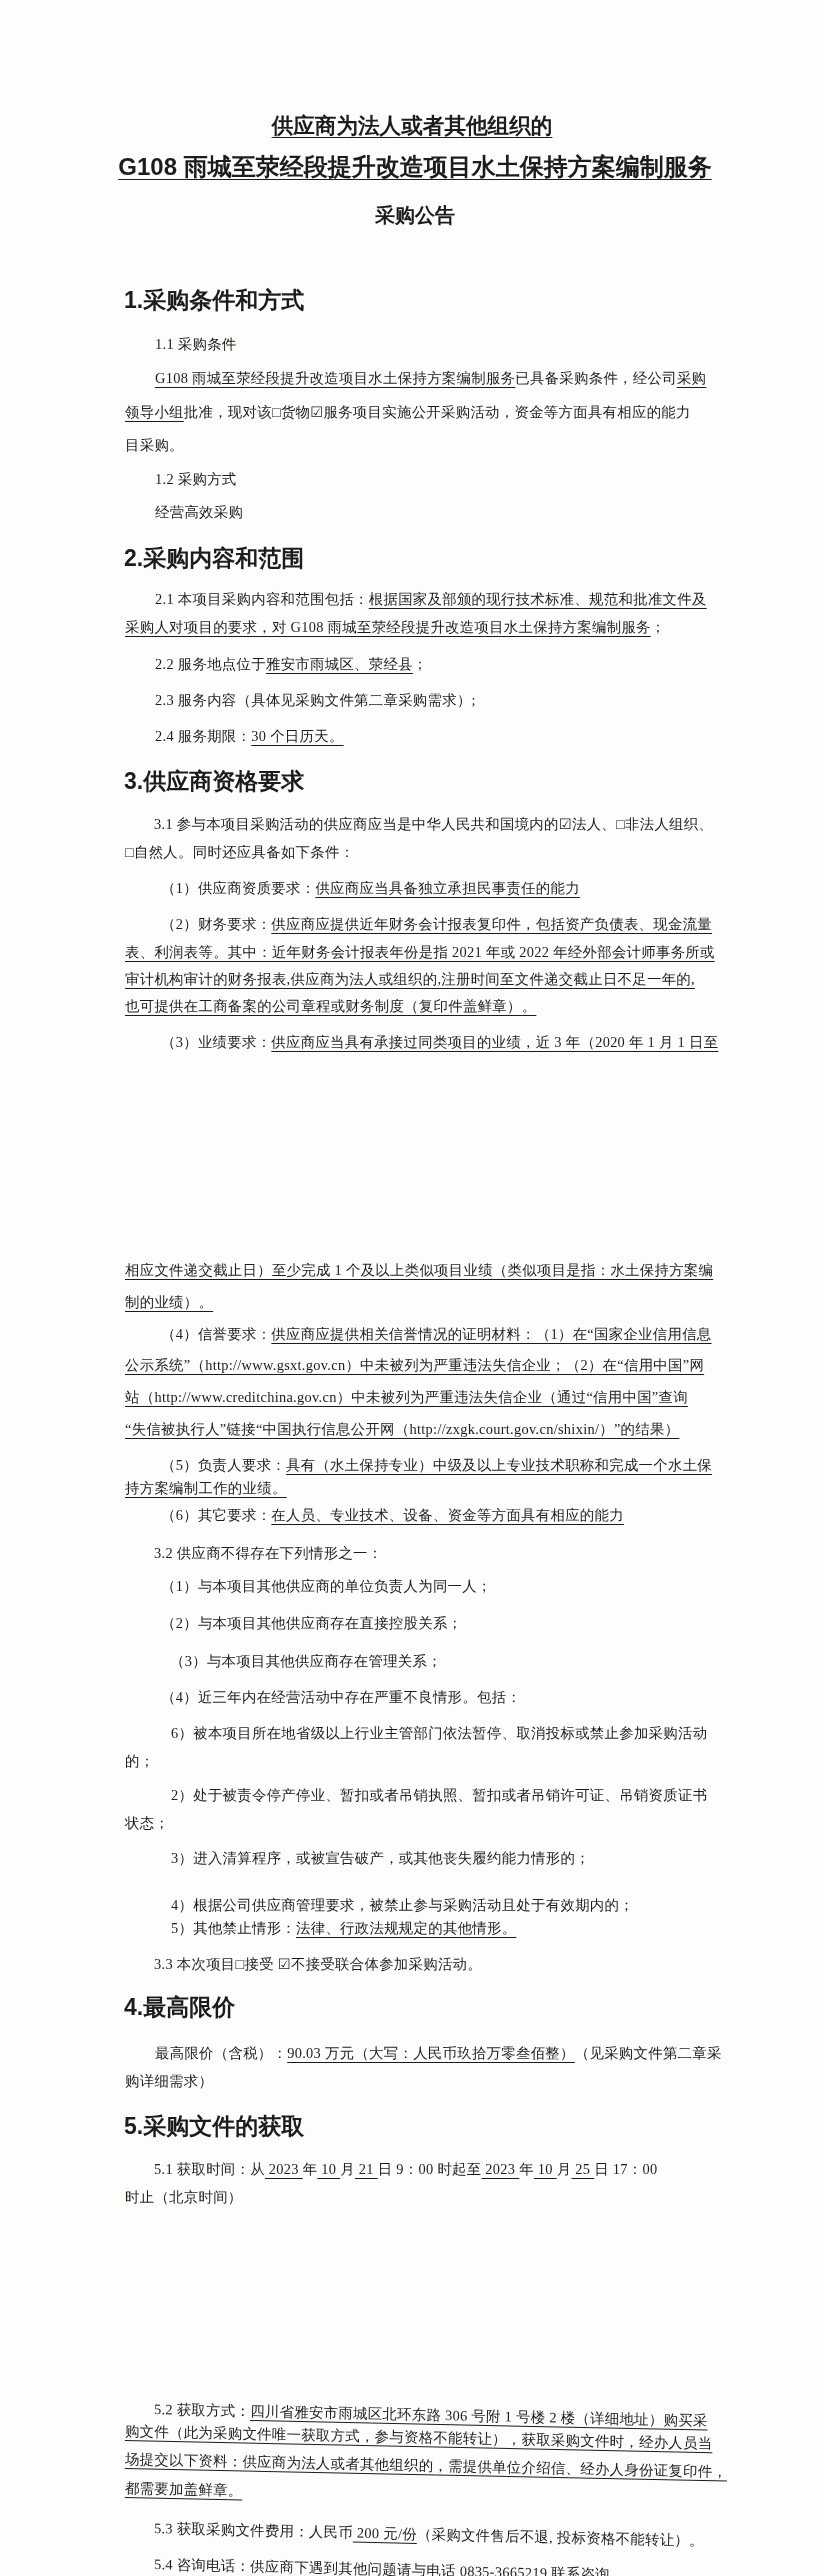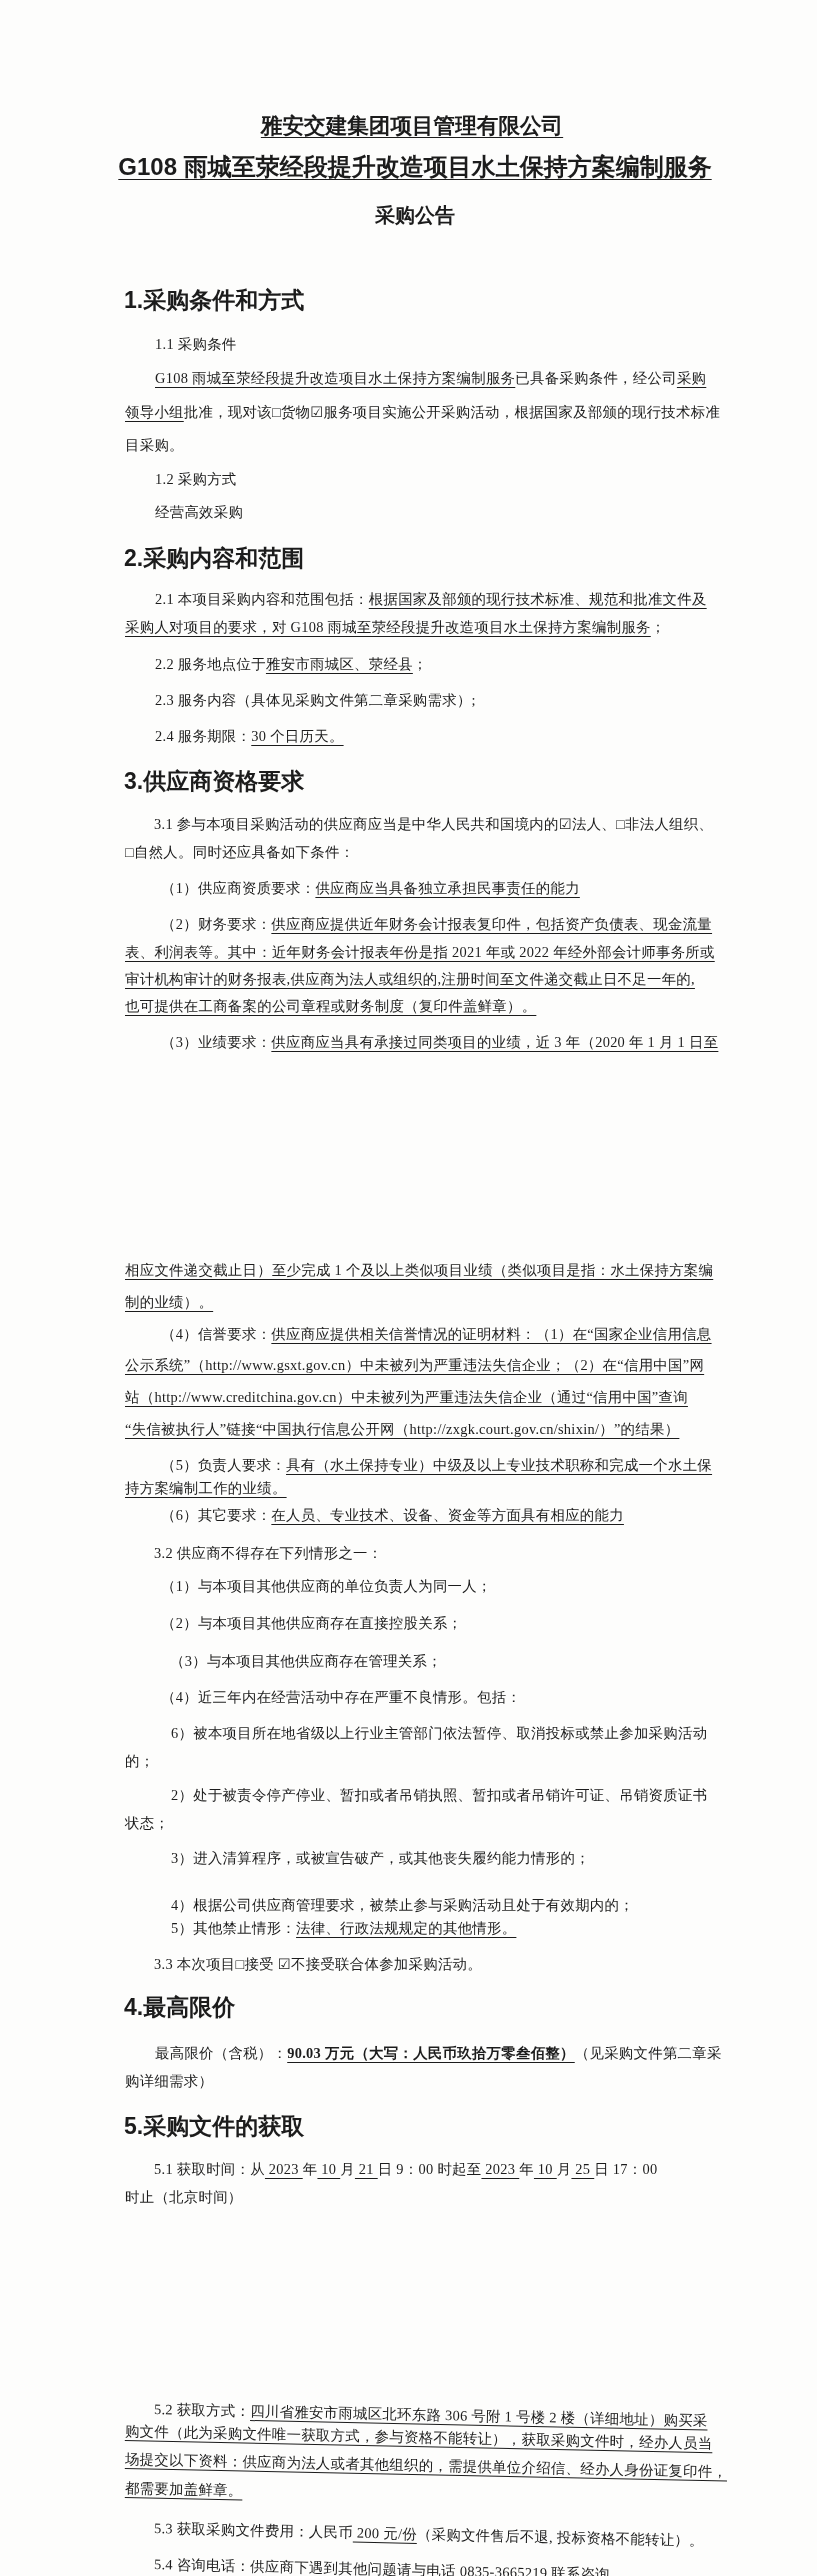--- a/index.html
+++ b/index.html
@@ -2,35 +2,35 @@
 <html style="font-size:8.2px"><head>
 <meta charset="utf-8">
 <style>
   html,body{margin:0;padding:0;background:#ffffff;}
   .page{position:relative;width:818px;height:3468px;background:#fdfdfc;overflow:hidden;
         font-family:"Liberation Serif",serif;color:#1c1c1c;}
   .line{position:absolute;white-space:nowrap;font-size:14.4px;letter-spacing:0.3px;
         transform-origin:0 50%;z-index:2;}
   .hd{font-family:"Liberation Sans",sans-serif;font-weight:700;font-size:23px;letter-spacing:0;}
   .u{text-decoration:underline;text-underline-offset:4.1px;text-decoration-thickness:1px;}
-  .bold{font-weight:700;margin-top:35px;}
+  .bold{font-weight:400;margin-top:35px;}
 </style>
 </head>
 <body>
 
 <div class="page">
 
   <div id="text-layer">
-      <div class="line hd" style="top: 111px; font-size: 21.6px; left: 412px; transform: translateX(-50%);"><span class="u">雅安交建集团项目管理有限公司</span></div>
+      <div class="line hd" style="top: 111px; font-size: 21.6px; left: 412px; transform: translateX(-50%);"><span class="u">供应商为法人或者其他组织的</span></div>
       <div class="line hd" style="top: 151px; font-size: 24px; left: 415px; transform: translateX(-50%);"><span class="u">G108 雨城至荥经段提升改造项目水土保持方案编制服务</span></div>
       <div class="line hd" style="top: 202px; font-size: 20px; left: 415px; transform: translateX(-50%);"><span>采购公告</span></div>
       <div class="line hd" style="top: 285px; left: 124px;"><span>1.采购条件和方式</span></div>
       <div class="line" style="top: 335px; left: 155px;"><span>1.1 采购条件</span></div>
       <div class="line" style="top: 369px; left: 155px;"><span class="u">G108 雨城至荥经段提升改造项目水土保持方案编制服务</span><span>已具备采购条件，经公司</span><span class="u">采购</span></div>
-      <div class="line" style="top: 403px; left: 125px;"><span class="u">领导小组</span><span>批准，现对该□货物☑服务项目实施公开采购活动，根据国家及部颁的现行技术标准</span></div>
+      <div class="line" style="top: 403px; left: 125px;"><span class="u">领导小组</span><span>批准，现对该□货物☑服务项目实施公开采购活动，资金等方面具有相应的能力</span></div>
       <div class="line" style="top: 436px; left: 125px;"><span>目采购。</span></div>
       <div class="line" style="top: 470px; left: 155px;"><span>1.2 采购方式</span></div>
       <div class="line" style="top: 503px; left: 155px;"><span>经营高效采购</span></div>
       <div class="line hd" style="top: 543px; left: 124px;"><span>2.采购内容和范围</span></div>
       <div class="line" style="top: 590px; left: 155px;"><span>2.1 本项目采购内容和范围包括：</span><span class="u">根据国家及部颁的现行技术标准、规范和批准文件及</span></div>
       <div class="line" style="top: 618px; left: 125px;"><span class="u">采购人对项目的要求，对 G108 雨城至荥经段提升改造项目水土保持方案编制服务</span><span>；</span></div>
       <div class="line" style="top: 655px; left: 155px;"><span>2.2 服务地点位于</span><span class="u">雅安市雨城区、荥经县</span><span>；</span></div>
       <div class="line" style="top: 691px; left: 155px;"><span>2.3 服务内容（具体见采购文件第二章采购需求）;</span></div>
       <div class="line" style="top: 727px; left: 155px;"><span>2.4 服务期限：</span><span class="u">30 个日历天。</span></div>
       <div class="line hd" style="top: 766px; left: 124px;"><span>3.供应商资格要求</span></div>

